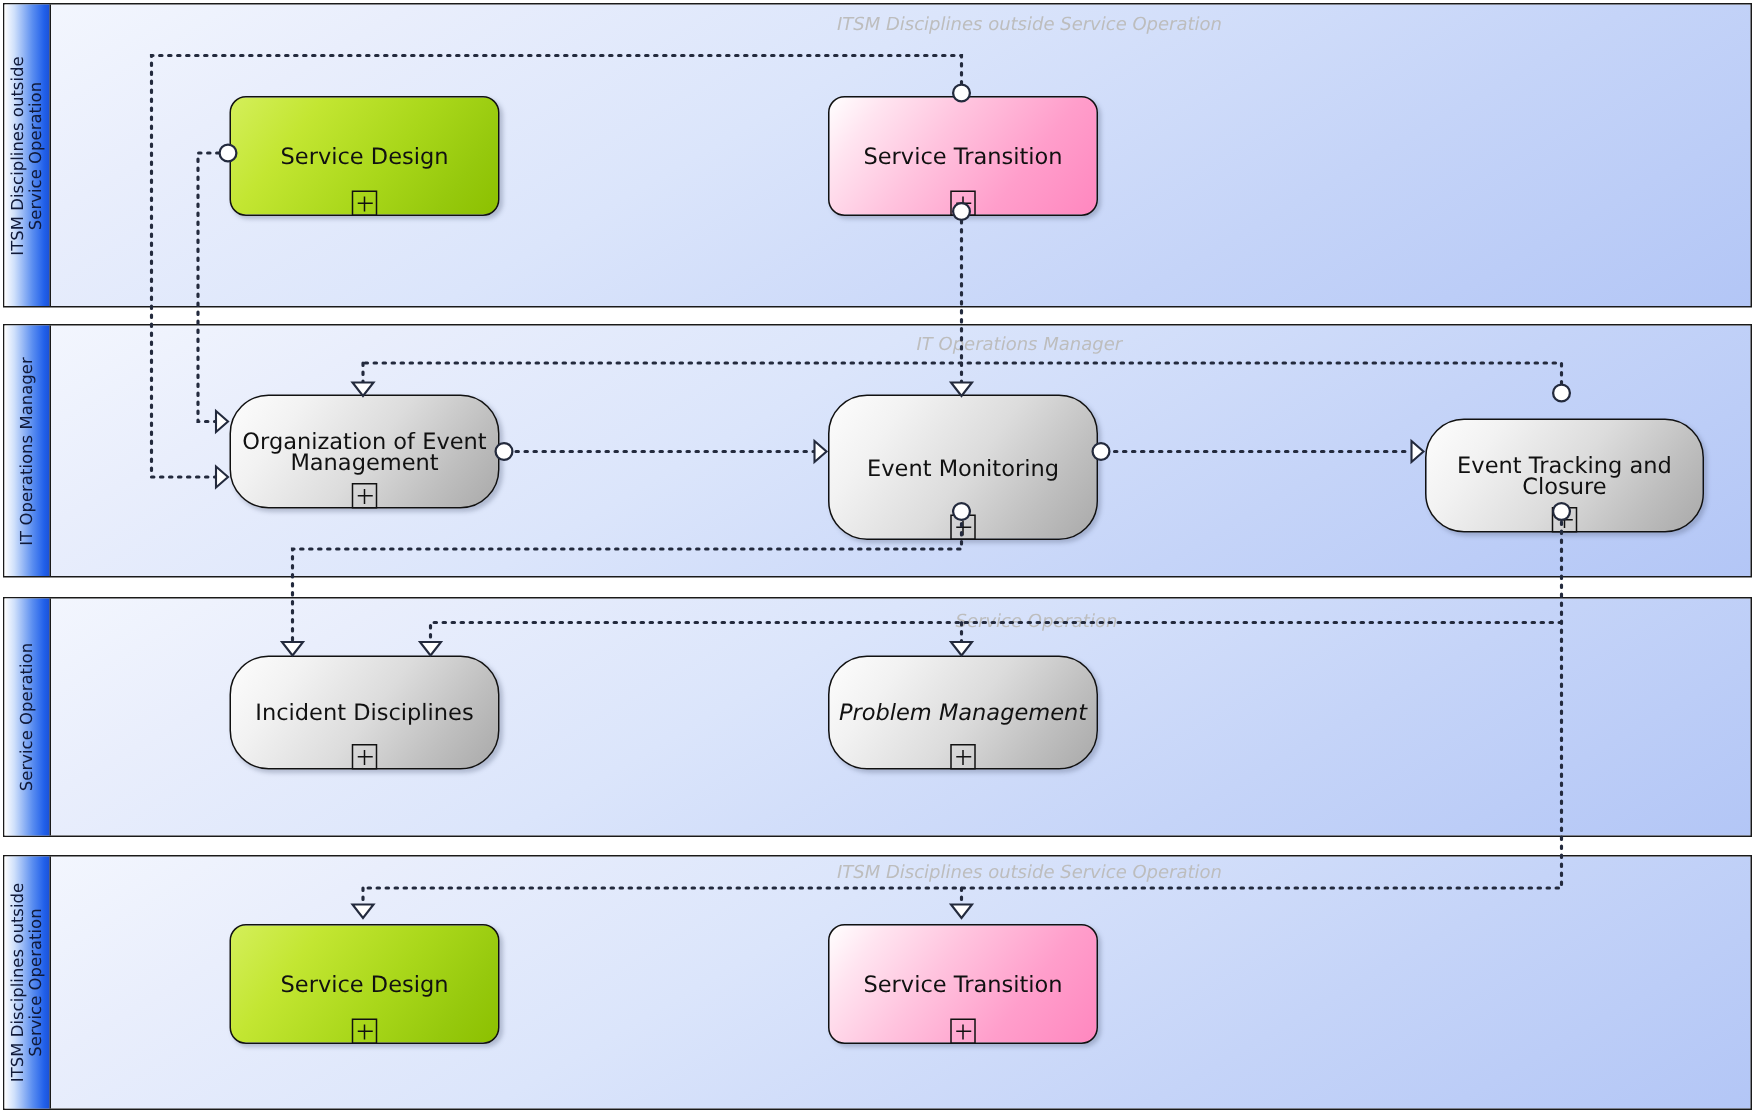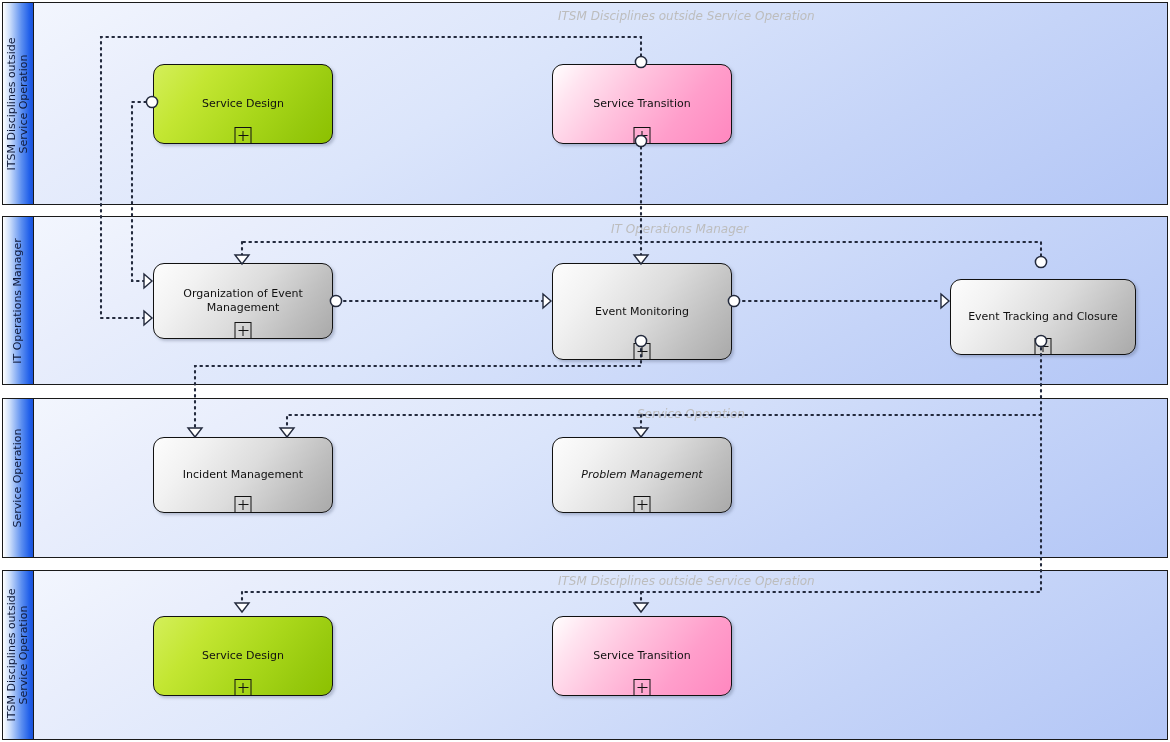--- a/index.html
+++ b/index.html
@@ -19,23 +19,23 @@
         text-align:center;line-height:12px;letter-spacing:0px;}
   .lane-head-label.two{white-space:normal;width:170px;}
 
   .watermark{position:absolute;font-style:italic;font-size:12px;color:#bdbdbd;
         white-space:nowrap;}
 
   .task{position:absolute;box-sizing:border-box;border:1.4px solid #111;
         border-radius:11px;
         box-shadow:2px 2px 3px rgba(90,100,130,.35);}
   .task .lbl{position:absolute;left:6px;right:6px;top:50%;
-        transform:translateY(-50%);text-align:center;font-size:11px;
+        transform:translateY(-50%);text-align:center;font-size:15px;
         color:#111;line-height:14px;}
-  .task.grey{background:linear-gradient(128deg,#fdfdfd 0%,#f2f2f2 22%,#dcdcdc 52%,#bfbfbf 78%,#a9a9a9 100%);}
+  .task.grey{background:linear-gradient(128deg,#fdfdfd 0%,#f2f2f2 22%,#dcdcdc 52%,#bfbfbf 78%,#a9a9a9 100%);border-radius:26px;}
   .task.green{background:linear-gradient(128deg,#d4ef5a 0%,#c3e632 26%,#a9d71a 58%,#96c90d 82%,#8cc000 100%);}
   .task.pink{background:linear-gradient(128deg,#ffffff 0%,#ffe4f0 16%,#ffc3de 40%,#ff9ecb 70%,#ff87bf 100%);}
   .sub-marker{position:absolute;left:50%;bottom:-1px;transform:translateX(-50%);
         width:15px;height:15px;border:1.2px solid #111;background:transparent;}
   .sub-marker::before,.sub-marker::after{content:"";position:absolute;background:#111;}
   .sub-marker::before{left:2.5px;right:2.5px;top:50%;height:1.2px;margin-top:-.6px;}
   .sub-marker::after{top:2.5px;bottom:2.5px;left:50%;width:1.2px;margin-left:-.6px;}
 
   svg.links{position:absolute;left:0;top:0;width:1170px;height:742px;
         pointer-events:none;overflow:visible;}
@@ -88,21 +88,21 @@
     </div>
   </div>
 
   <div class="pool" style="top:398px;height:160px;">
     <div class="lane-head">
       <div class="lane-head-label">Service Operation</div>
     </div>
     <div class="watermark" style="left:634px;top:8px;">Service Operation</div>
 
     <div class="task grey" style="left:150px;top:38px;width:180px;height:76px;">
-      <div class="lbl">Incident Management</div>
+      <div class="lbl">Incident Disciplines</div>
       <div class="sub-marker"></div>
     </div>
 
     <div class="task grey" style="left:549px;top:38px;width:180px;height:76px;font-style:italic;">
       <div class="lbl">Problem Management</div>
       <div class="sub-marker"></div>
     </div>
   </div>
 
   <div class="pool" style="top:570px;height:170px;">

